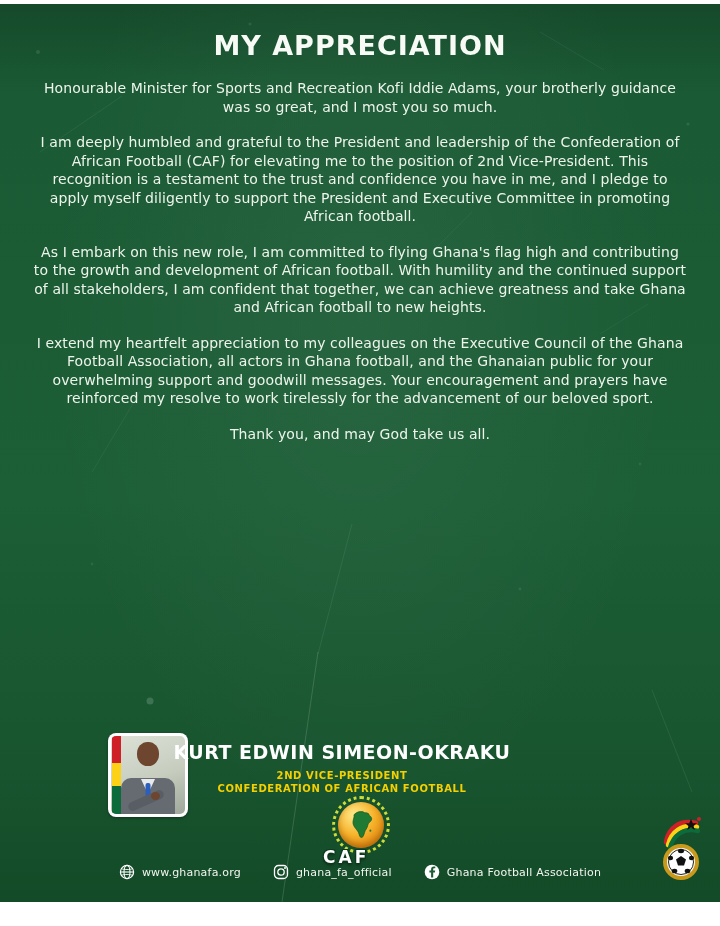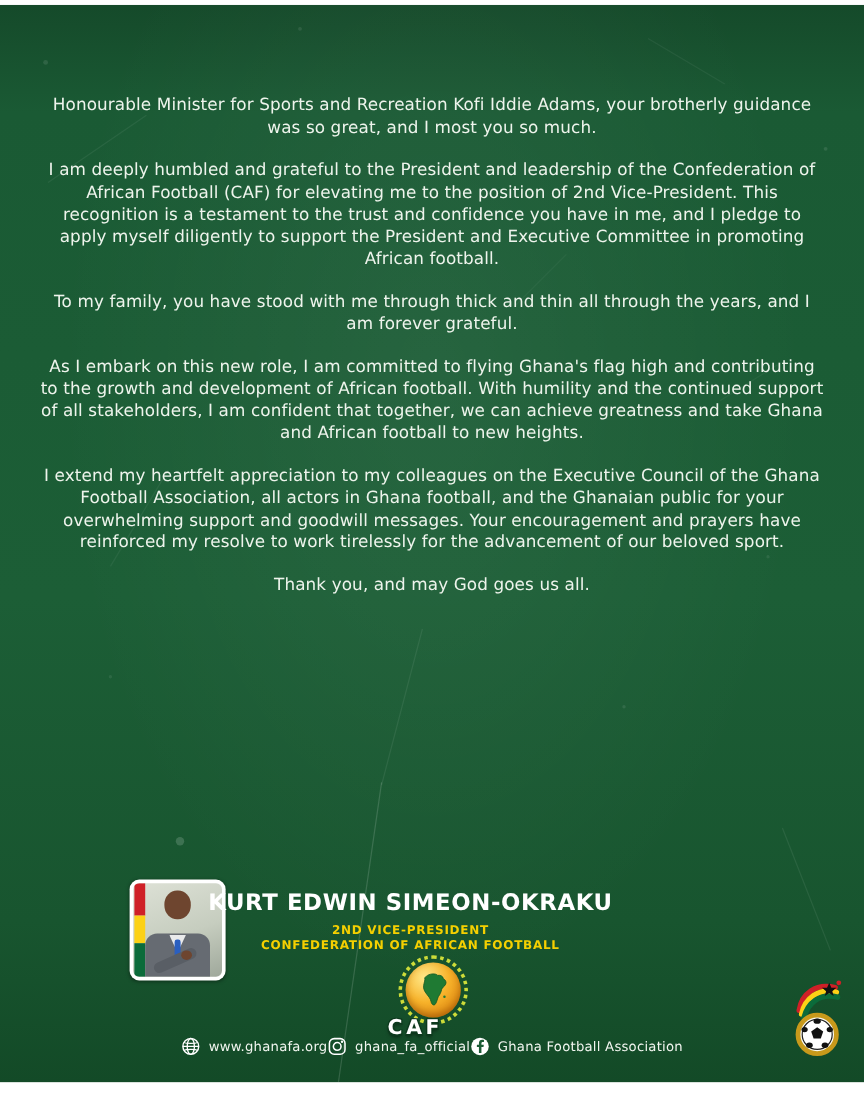--- a/index.html
+++ b/index.html
@@ -87,21 +87,21 @@
   }
   .caf-africa { width:30px; height:34px; }
   .caf-text {
     margin-top:-7px; font-size:17px; font-weight:bold; letter-spacing:3px; color:#ffffff;
     text-shadow:-1px -1px 0 #0d3a1e, 1px -1px 0 #0d3a1e, -1px 1px 0 #0d3a1e, 1px 1px 0 #0d3a1e, 0 2px 3px rgba(0,0,0,.5);
   }
 
   
   .footer {
     position:absolute; top:860px; left:0; right:0;
-    display:flex; justify-content:center; align-items:center; 
+    display:flex; justify-content:center; align-items:center; gap:32px;
   }
   .footer-item { display:flex; align-items:center; gap:7px; }
   .footer-item .label { font-size:11px; color:#f2f6f0; letter-spacing:.2px; }
   .fi-icon { width:16px; height:16px; display:block; }
 
   
   .gfa { position:absolute; left:656px; top:810px; width:50px; height:68px; }
 
   .strip-top { position:absolute; left:0; top:0; width:720px; height:4px; background:#ffffff; }
   .strip-bottom { position:absolute; left:0; top:902px; width:720px; height:24px; background:#ffffff; }
@@ -123,28 +123,28 @@
       <line x1="600" y1="330" x2="648" y2="300" stroke="#ffffff" stroke-width="1" opacity="0.04"></line>
       <circle cx="150" cy="697" r="3.5" fill="#ffffff" opacity="0.16"></circle>
       <circle cx="38" cy="48" r="2" fill="#ffffff" opacity="0.10"></circle>
       <circle cx="688" cy="120" r="1.6" fill="#ffffff" opacity="0.10"></circle>
       <circle cx="520" cy="585" r="1.4" fill="#ffffff" opacity="0.09"></circle>
       <circle cx="92" cy="560" r="1.4" fill="#ffffff" opacity="0.08"></circle>
       <circle cx="640" cy="460" r="1.4" fill="#ffffff" opacity="0.08"></circle>
       <circle cx="250" cy="20" r="1.6" fill="#ffffff" opacity="0.09"></circle>
     </svg>
 
+    <h1 class="title">MY APPRECIATION</h1>
 
     <div class="body-text">
       <p>Honourable Minister for Sports and Recreation Kofi Iddie Adams, your brotherly guidance was so great, and I most you so much.</p>
       <p>I am deeply humbled and grateful to the President and leadership of the Confederation of African Football (CAF) for elevating me to the position of 2nd Vice-President. This recognition is a testament to the trust and confidence you have in me, and I pledge to apply myself diligently to support the President and Executive Committee in promoting African football.</p>
-      <p>To my family, you have stood with me through thick and thin all through the years, and I am forever grateful.</p>
       <p>As I embark on this new role, I am committed to flying Ghana's flag high and contributing to the growth and development of African football. With humility and the continued support of all stakeholders, I am confident that together, we can achieve greatness and take Ghana and African football to new heights.</p>
       <p>I extend my heartfelt appreciation to my colleagues on the Executive Council of the Ghana Football Association, all actors in Ghana football, and the Ghanaian public for your overwhelming support and goodwill messages. Your encouragement and prayers have reinforced my resolve to work tirelessly for the advancement of our beloved sport.</p>
-      <p>Thank you, and may God goes us all.</p>
+      <p>Thank you, and may God take us all.</p>
     </div>
 
     <div class="photo">
       <div class="photo-inner">
         <div class="photo-flag">
           <div class="red"></div>
             <div class="gold"></div>
             <div class="green"></div>
         </div>
         <div class="person-head"></div>

